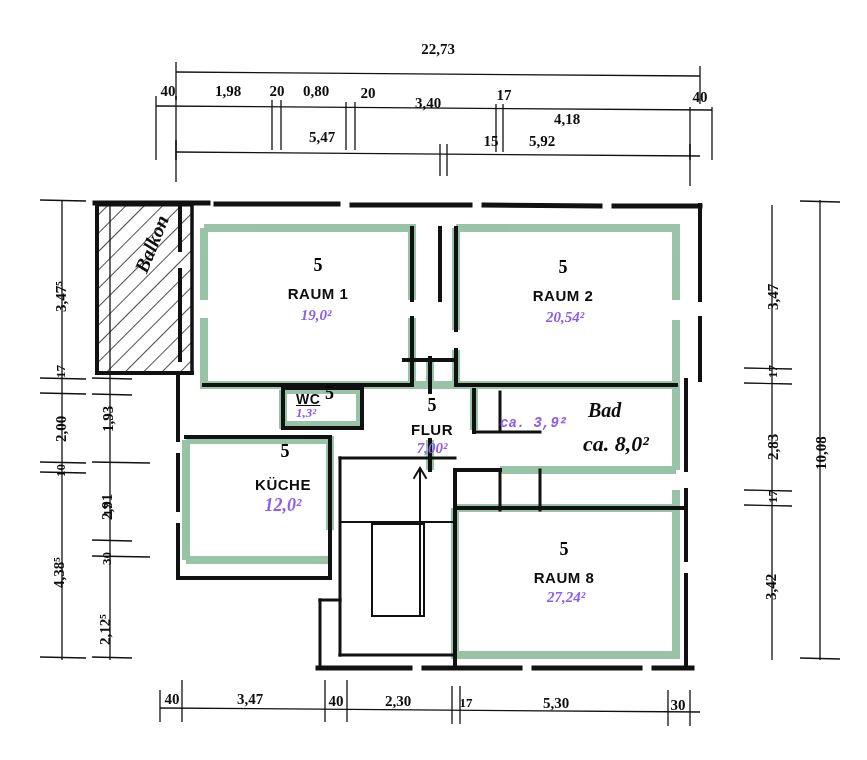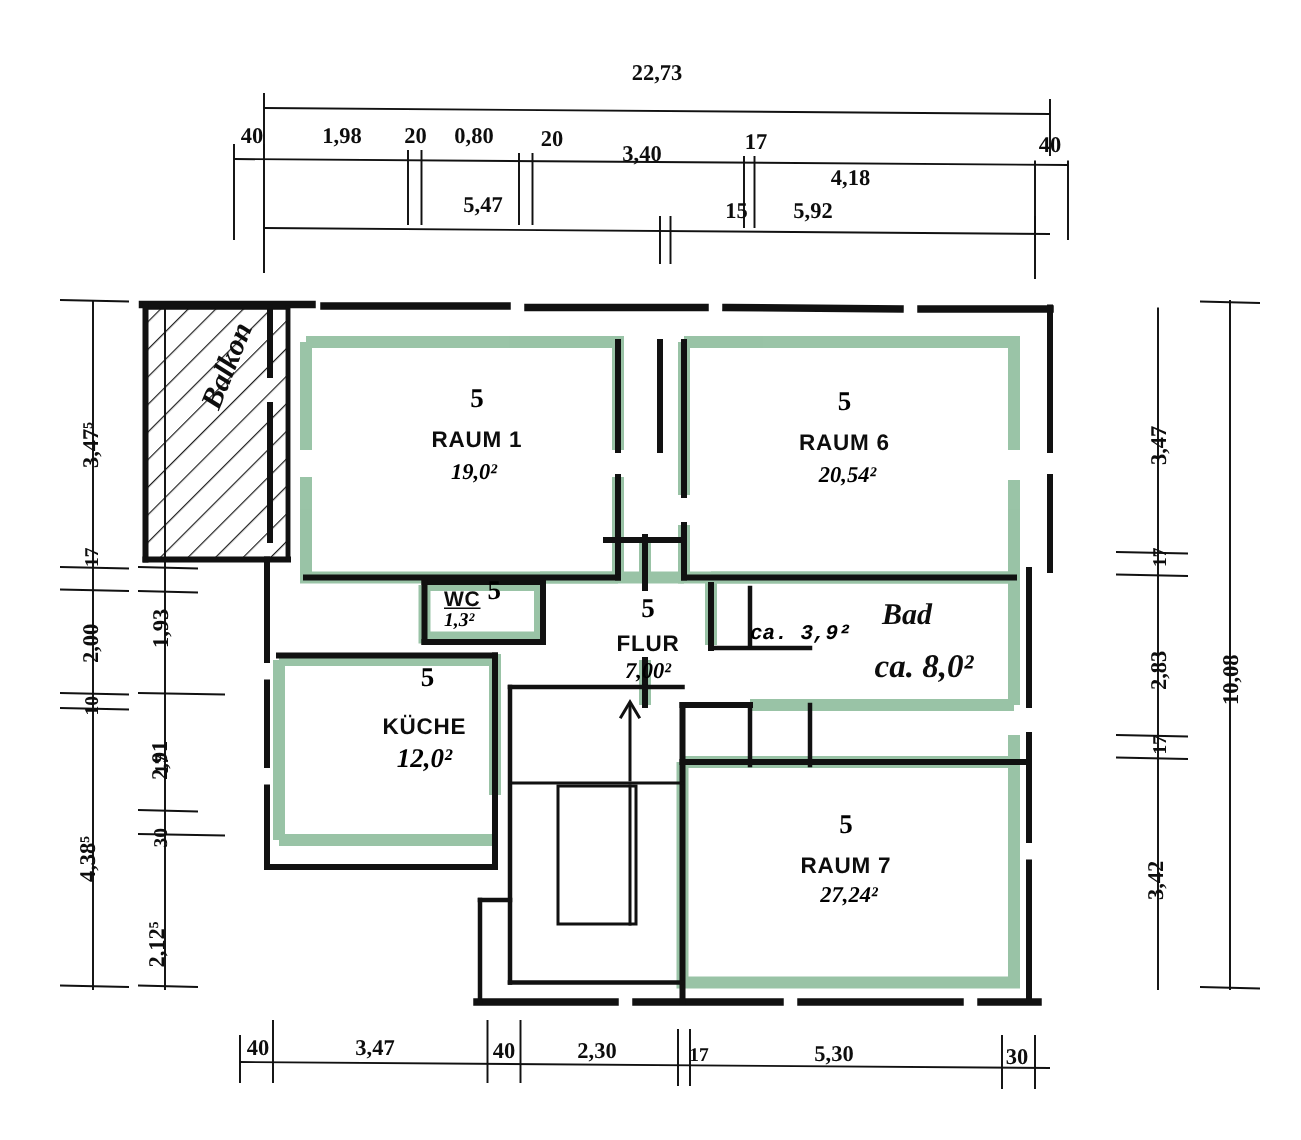--- a/index.html
+++ b/index.html
@@ -7,21 +7,21 @@
        font-family:"Liberation Sans",sans-serif;color:#111;}
   #plan{position:relative;width:867px;height:760px;}
   svg{position:absolute;left:0;top:0;}
   .lbl{position:absolute;white-space:nowrap;line-height:1.05;}
   .dim{font-size:15px;font-weight:700;color:#0d0d0d;
        font-family:"Liberation Serif",serif;}
   .dim.sm{font-size:13px;}
   .roomname{font-size:15px;font-weight:700;letter-spacing:.5px;
             text-align:center;color:#0d0d0d;}
   .roomarea{font-size:15px;font-weight:700;font-style:italic;
-            text-align:center;color:#000000;
+            text-align:center;color:#8b5cf6;
             font-family:"Liberation Serif",serif;}
   .marker{font-size:18px;font-weight:700;text-align:center;color:#000;
           font-family:"Liberation Serif",serif;}
   .script{font-family:"Liberation Serif",serif;font-style:italic;
           font-weight:700;font-size:20px;color:#0d0d0d;}
   .ctr{transform:translateX(-50%);}
   .rot{transform-origin:left top;}
 </style>
 </head>
 <body>
@@ -235,37 +235,37 @@
 <div class="lbl dim ctr" style="left:556px;top:696px;">5,30</div>
 <div class="lbl dim ctr" style="left:678px;top:698px;">30</div>
 
 <div class="lbl script rot" style="left:131px;top:268px;transform:rotate(-68deg);">Balkon</div>
 
 <div class="lbl marker ctr" style="left:318px;top:256px;">5</div>
 <div class="lbl roomname ctr" style="left:318px;top:286px;">RAUM 1</div>
 <div class="lbl roomarea ctr" style="left:316px;top:308px;"><span>19,0</span><span>²</span></div>
 
 <div class="lbl marker ctr" style="left:563px;top:258px;">5</div>
-<div class="lbl roomname ctr" style="left:563px;top:288px;">RAUM 6</div>
+<div class="lbl roomname ctr" style="left:563px;top:288px;">RAUM 2</div>
 <div class="lbl roomarea ctr" style="left:565px;top:310px;"><span>20,54</span><span>²</span></div>
 
 <div class="lbl roomname" style="left:296px;top:392px;font-size:14px;text-decoration:underline;">WC</div>
 <div class="lbl marker" style="left:325px;top:384px;">5</div>
 <div class="lbl roomarea" style="left:296px;top:406px;font-size:13px;"><span>1,3</span><span>²</span></div>
 
 <div class="lbl marker ctr" style="left:432px;top:396px;">5</div>
 <div class="lbl roomname ctr" style="left:432px;top:422px;text-align:right;">FLUR</div>
 <div class="lbl roomarea ctr" style="left:432px;top:441px;"><span>7,00</span><span>²</span></div>
 
 <div class="lbl marker ctr" style="left:285px;top:442px;">5</div>
 <div class="lbl roomname ctr" style="left:283px;top:477px;">KÜCHE</div>
 <div class="lbl roomarea ctr" style="left:283px;top:496px;font-size:18px;"><span>12,0</span><span>²</span></div>
 
 <div class="lbl script" style="left:588px;top:400px;">Bad</div>
 <div class="lbl script" style="left:583px;top:432px;font-size:22px;"><span>ca. 8,0</span><span>²</span></div>
 
 <div class="lbl roomarea" style="left:500px;top:416px;font-size:14px;font-family:Liberation Mono, monospace;"><span>ca. 3,9</span><span>²</span></div>
 
 <div class="lbl marker ctr" style="left:564px;top:540px;">5</div>
-<div class="lbl roomname ctr" style="left:564px;top:570px;">RAUM 7</div>
+<div class="lbl roomname ctr" style="left:564px;top:570px;">RAUM 8</div>
 <div class="lbl roomarea ctr" style="left:566px;top:590px;"><span>27,24</span><span>²</span></div>
 
 </div>
 
 </body></html>

